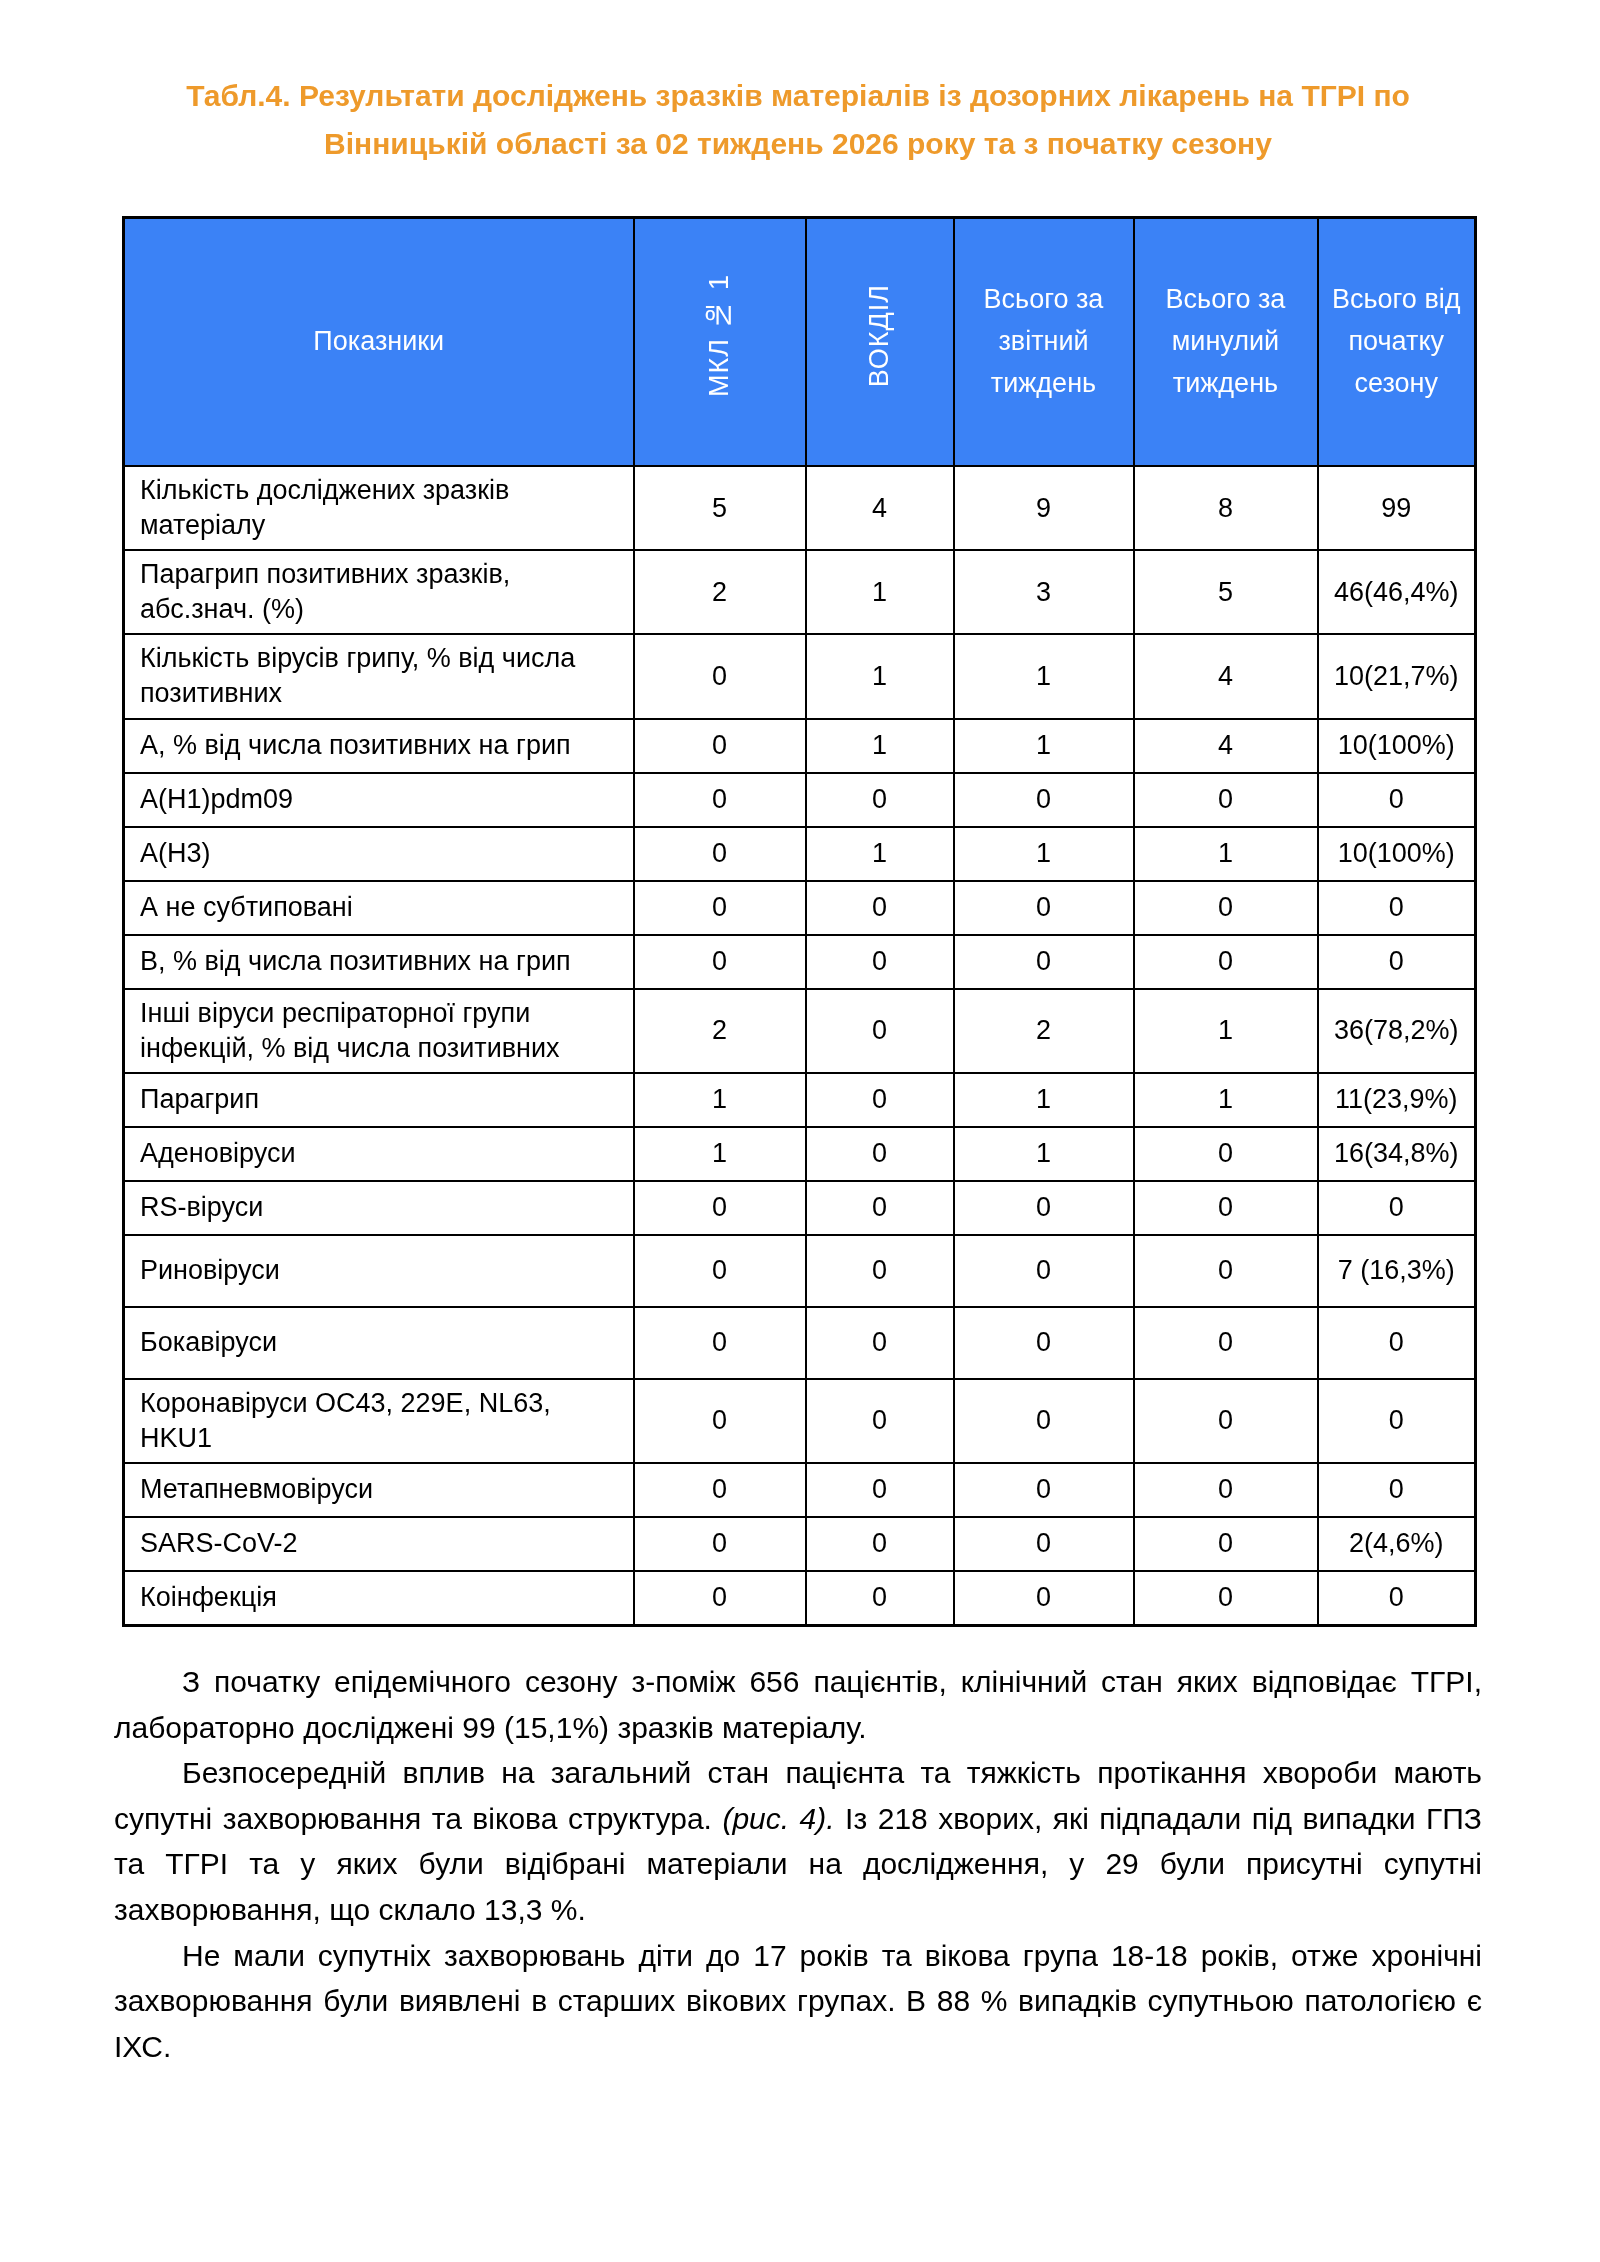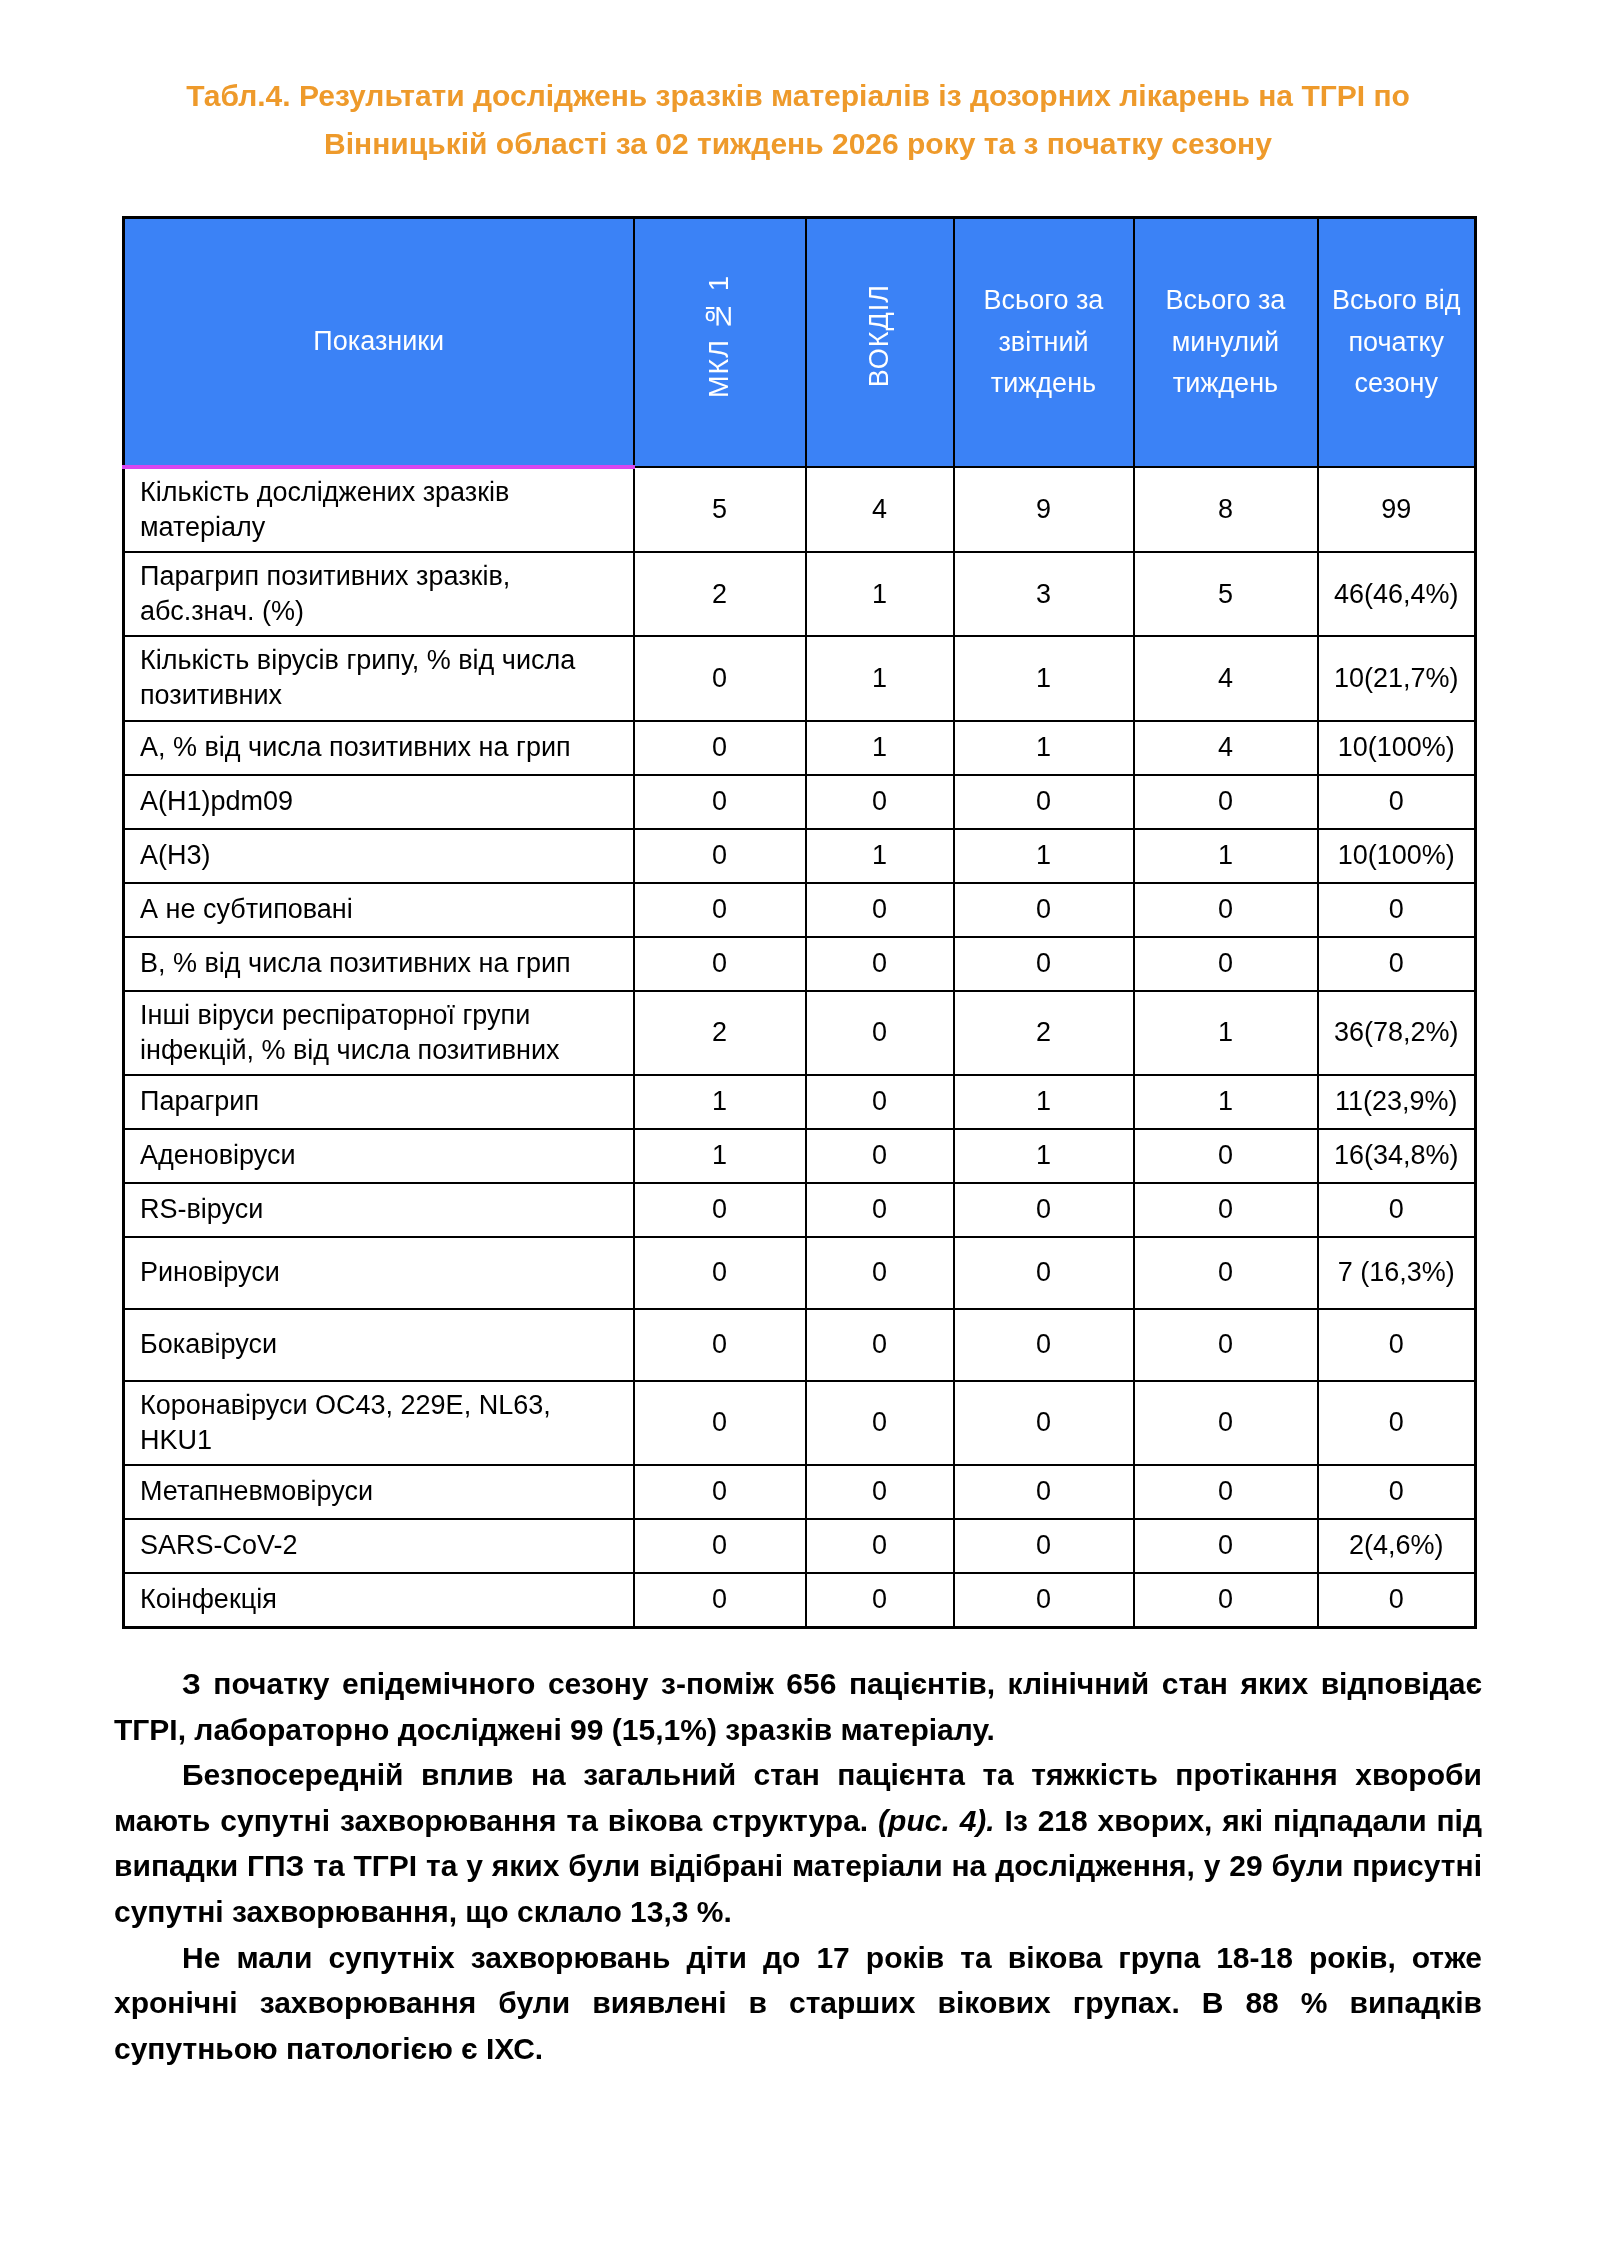--- a/index.html
+++ b/index.html
@@ -50,21 +50,21 @@
     font-weight: normal;
     font-size: 27px;
     height: 246px;
     text-align: center;
     vertical-align: middle;
     padding: 0 6px;
     line-height: 1.55;
   }
   
   thead th { border-bottom: 3px solid #B9CFE8; }
-  thead th:first-child { border-bottom: 4px solid #d946ef; }
+  thead th:first-child { border-bottom: 1px solid #d946ef; }
   .vert-label {
     display: inline-block;
     writing-mode: vertical-rl;
     transform: rotate(180deg);
     font-size: 27px;
     letter-spacing: 1px;
     white-space: nowrap;
   }
   tbody td {
     font-size: 27px;
@@ -81,21 +81,20 @@
   }
   
   tbody tr:nth-child(13) td,
   tbody tr:nth-child(14) td { height: 58px; }
   
   .bodytext {
     margin: 32px 114px 0 114px;
     font-size: 30px;
     line-height: 1.52;
     text-align: justify;
-    font-weight: bold;
   }
   .bodytext p {
     margin: 0;
     text-indent: 68px;
   }
   .italic { font-style: italic; }
 </style>
 </head>
 <body>
 

